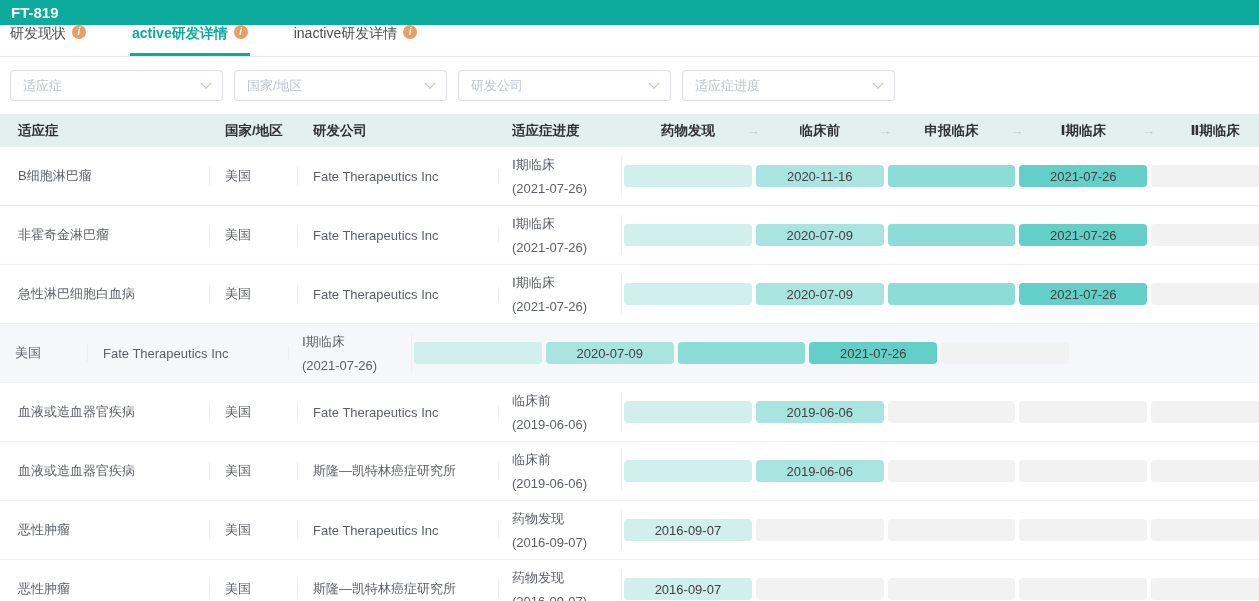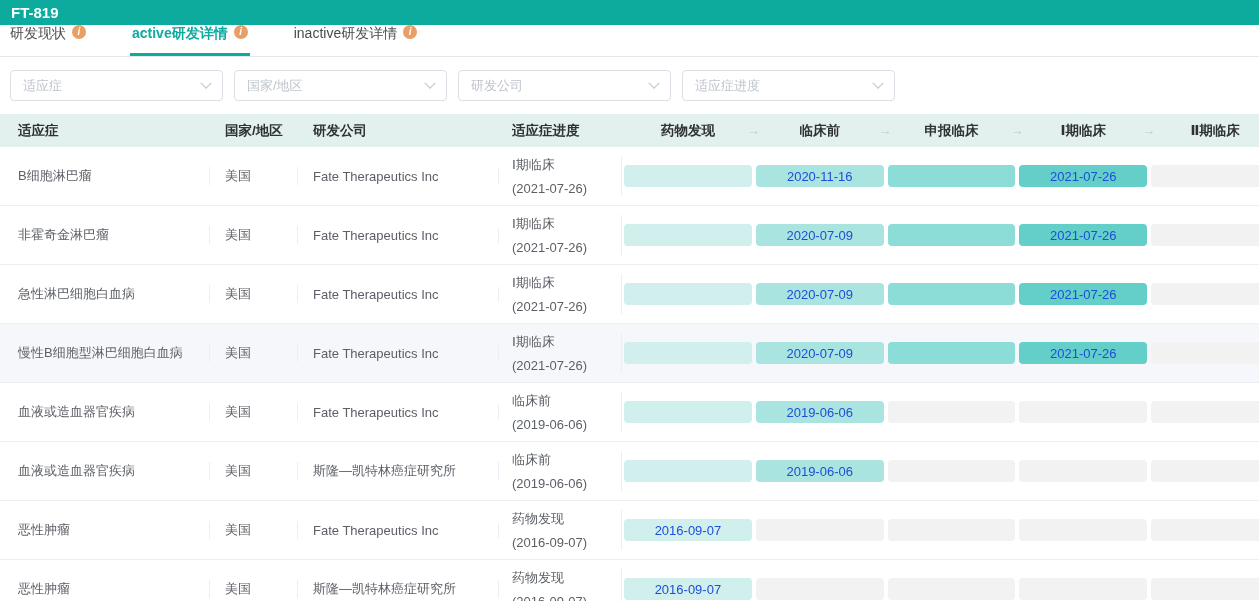--- a/index.html
+++ b/index.html
@@ -42,21 +42,21 @@
   .stage-h .arrow { position:absolute; right:-6px; color:#c3c8cf; font-size:13px; font-weight:normal; }
 
   .trow { display:flex; height:59px; border-bottom:1px solid #ebeef5; background:#fff;
           font-size:13px; color:#5b5f66;align-items:center; }
   .trow.hl { background:#f5f7fa; }
   .trow .cell { display:flex; align-items:center; border-right:1px solid #ebeef5; }
   .trow .cell.progress { flex-direction:column; align-items:flex-start; justify-content:center; gap:7px; }
   .trow .gantt-zone { align-items:center; }
   .stage-cell { width:131.8px; min-width:131.8px; padding:0 2px; display:flex; align-items:center; }
   .bar { width:100%; height:22px; border-radius:4px; display:flex; align-items:center;
-         justify-content:center; font-size:13px; color:#1d4ed8; }
+         justify-content:center; font-size:13px; color:#404040; }
 </style>
 </head>
 <body>
 
 <div class="app-header">
   <span>FT-819</span>
 </div>
 
 <div class="tabs">
   <div class="tab">
@@ -214,23 +214,20 @@
           <div class="stage-cell">
             <div class="bar" style="background: rgb(99, 207, 200);">2021-07-26</div>
           </div>
           <div class="stage-cell">
             <div class="bar" style="background: rgb(242, 242, 242);"></div>
           </div>
         </div>
   </div>
 
   <div class="trow hl">
-    <div class="cell c-indication">
-          <span>慢性B细胞型淋巴细胞白血病</span>
-        </div>
     <div class="cell c-region">
           <span>美国</span>
         </div>
     <div class="cell c-company">
           <span>Fate Therapeutics Inc</span>
         </div>
     <div class="cell c-progress progress">
       <span>Ⅰ期临床</span>
       <span>(2021-07-26)</span>
     </div>

